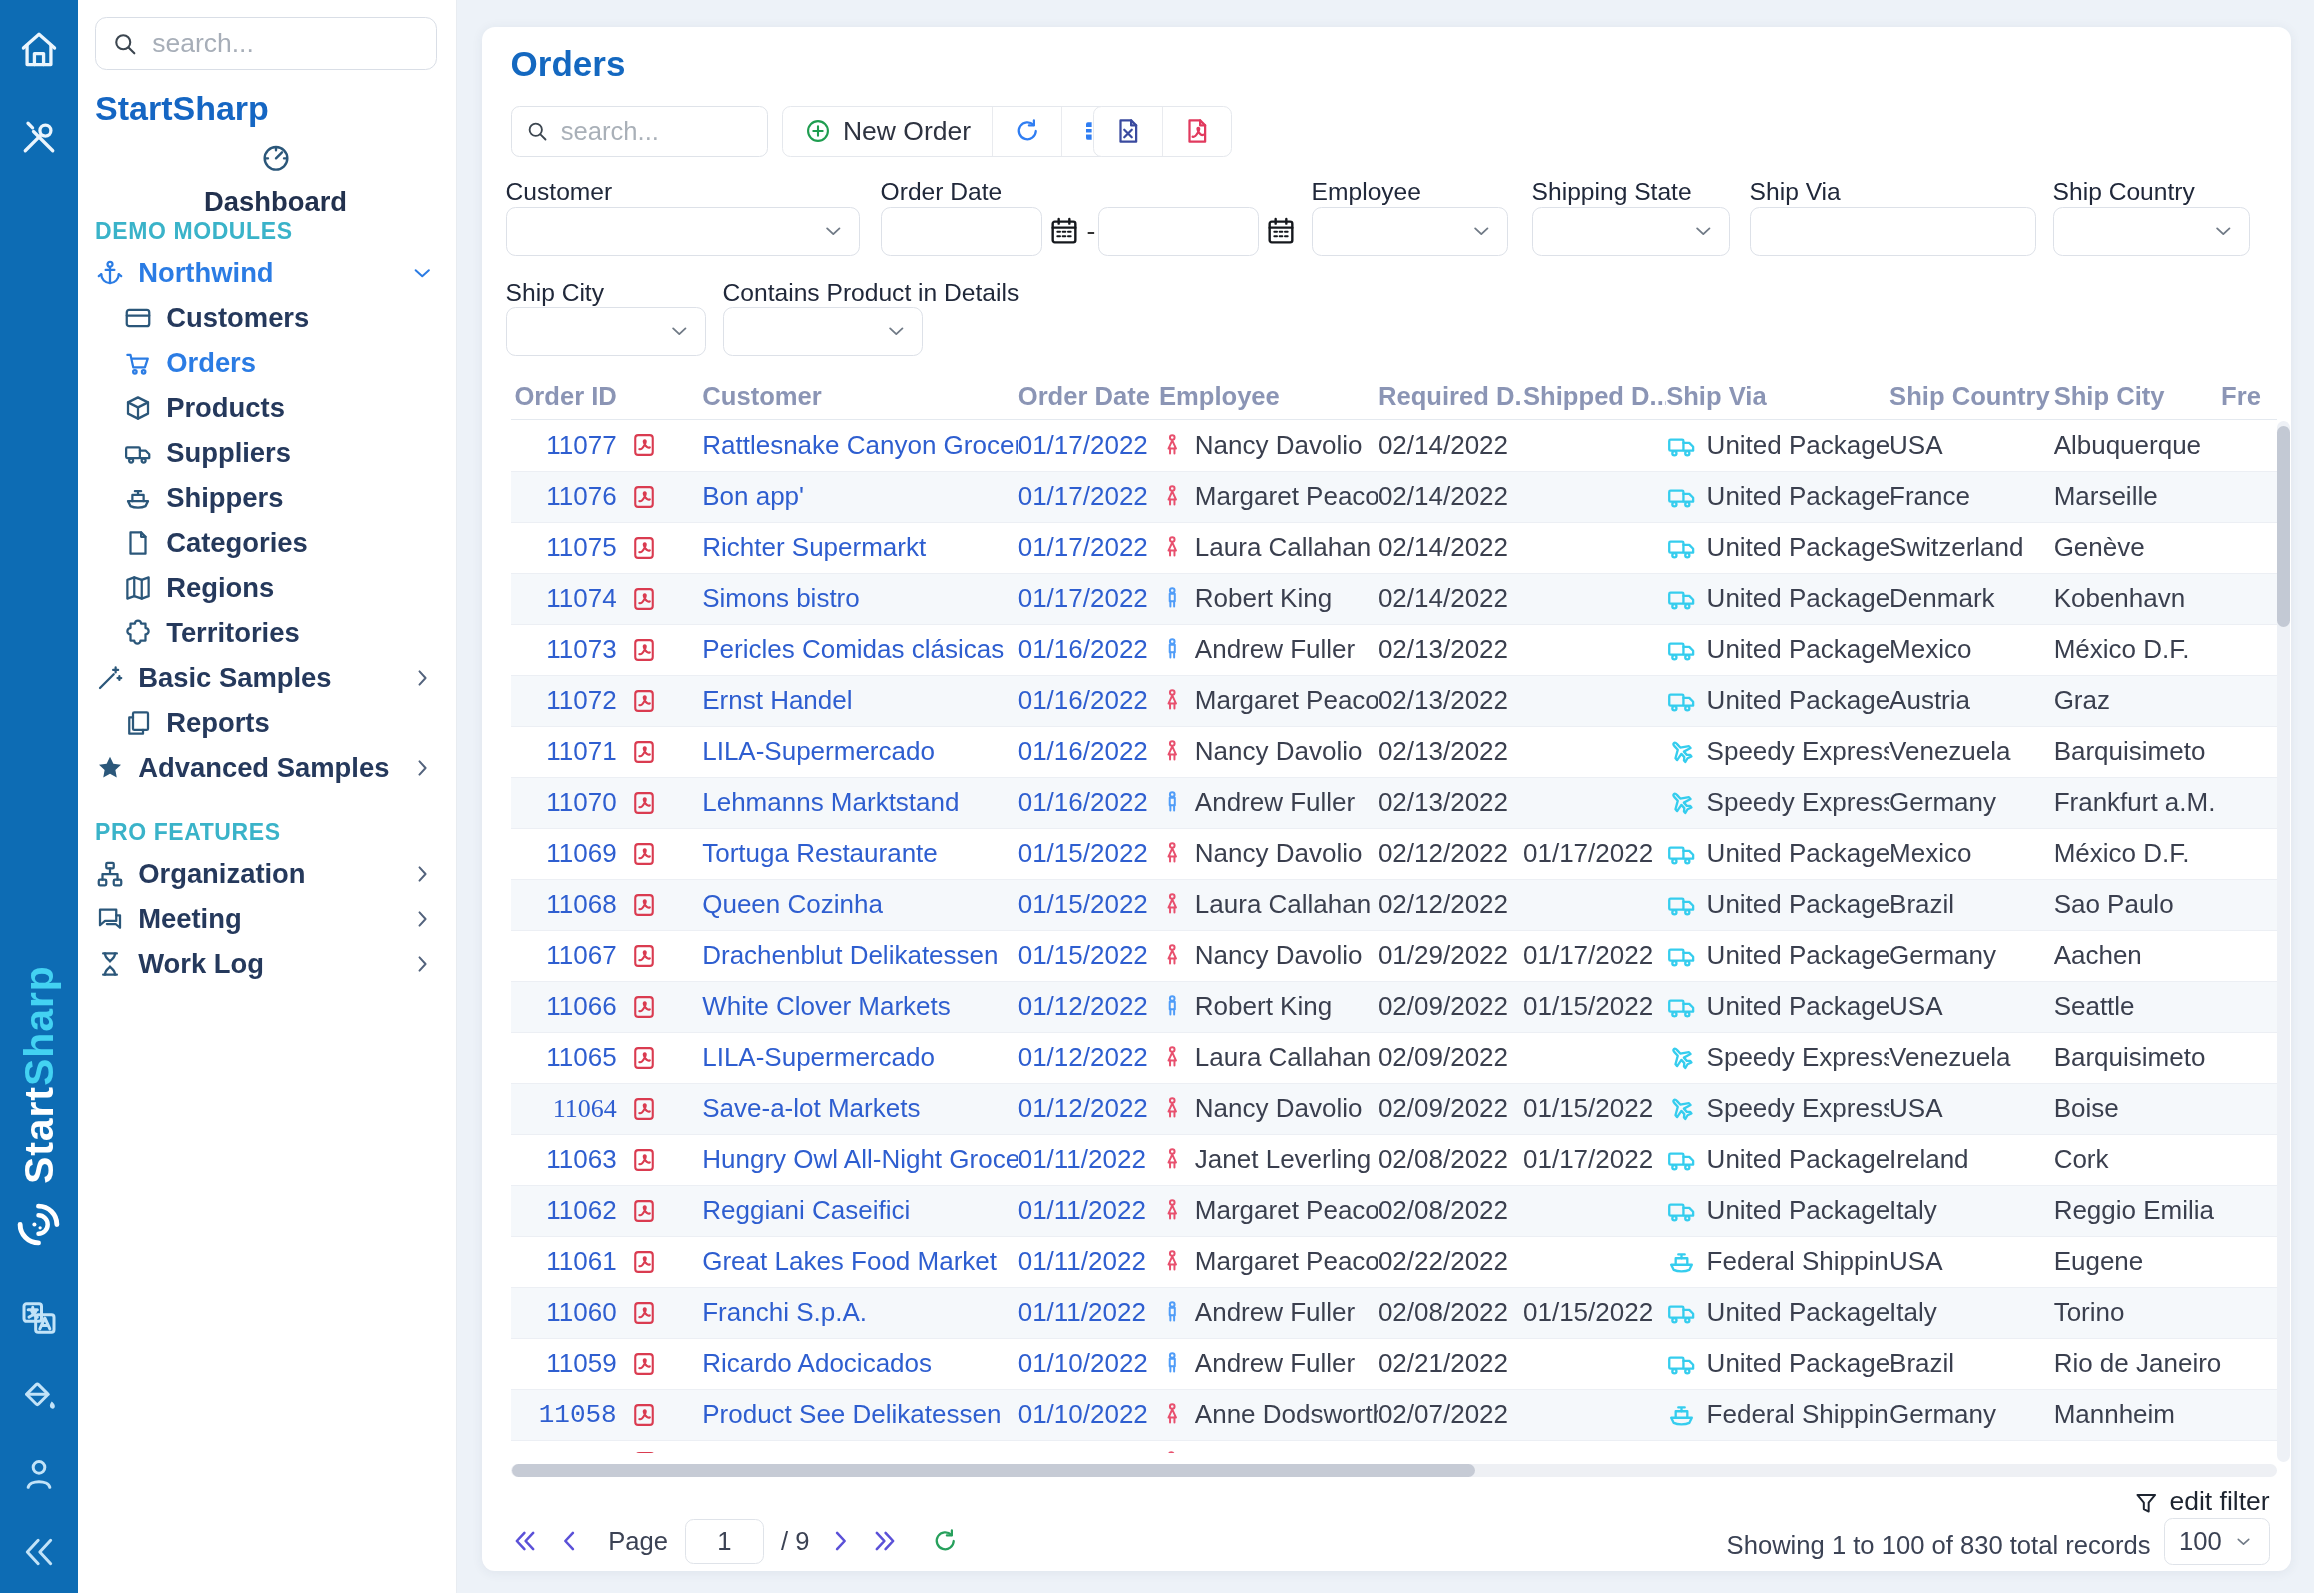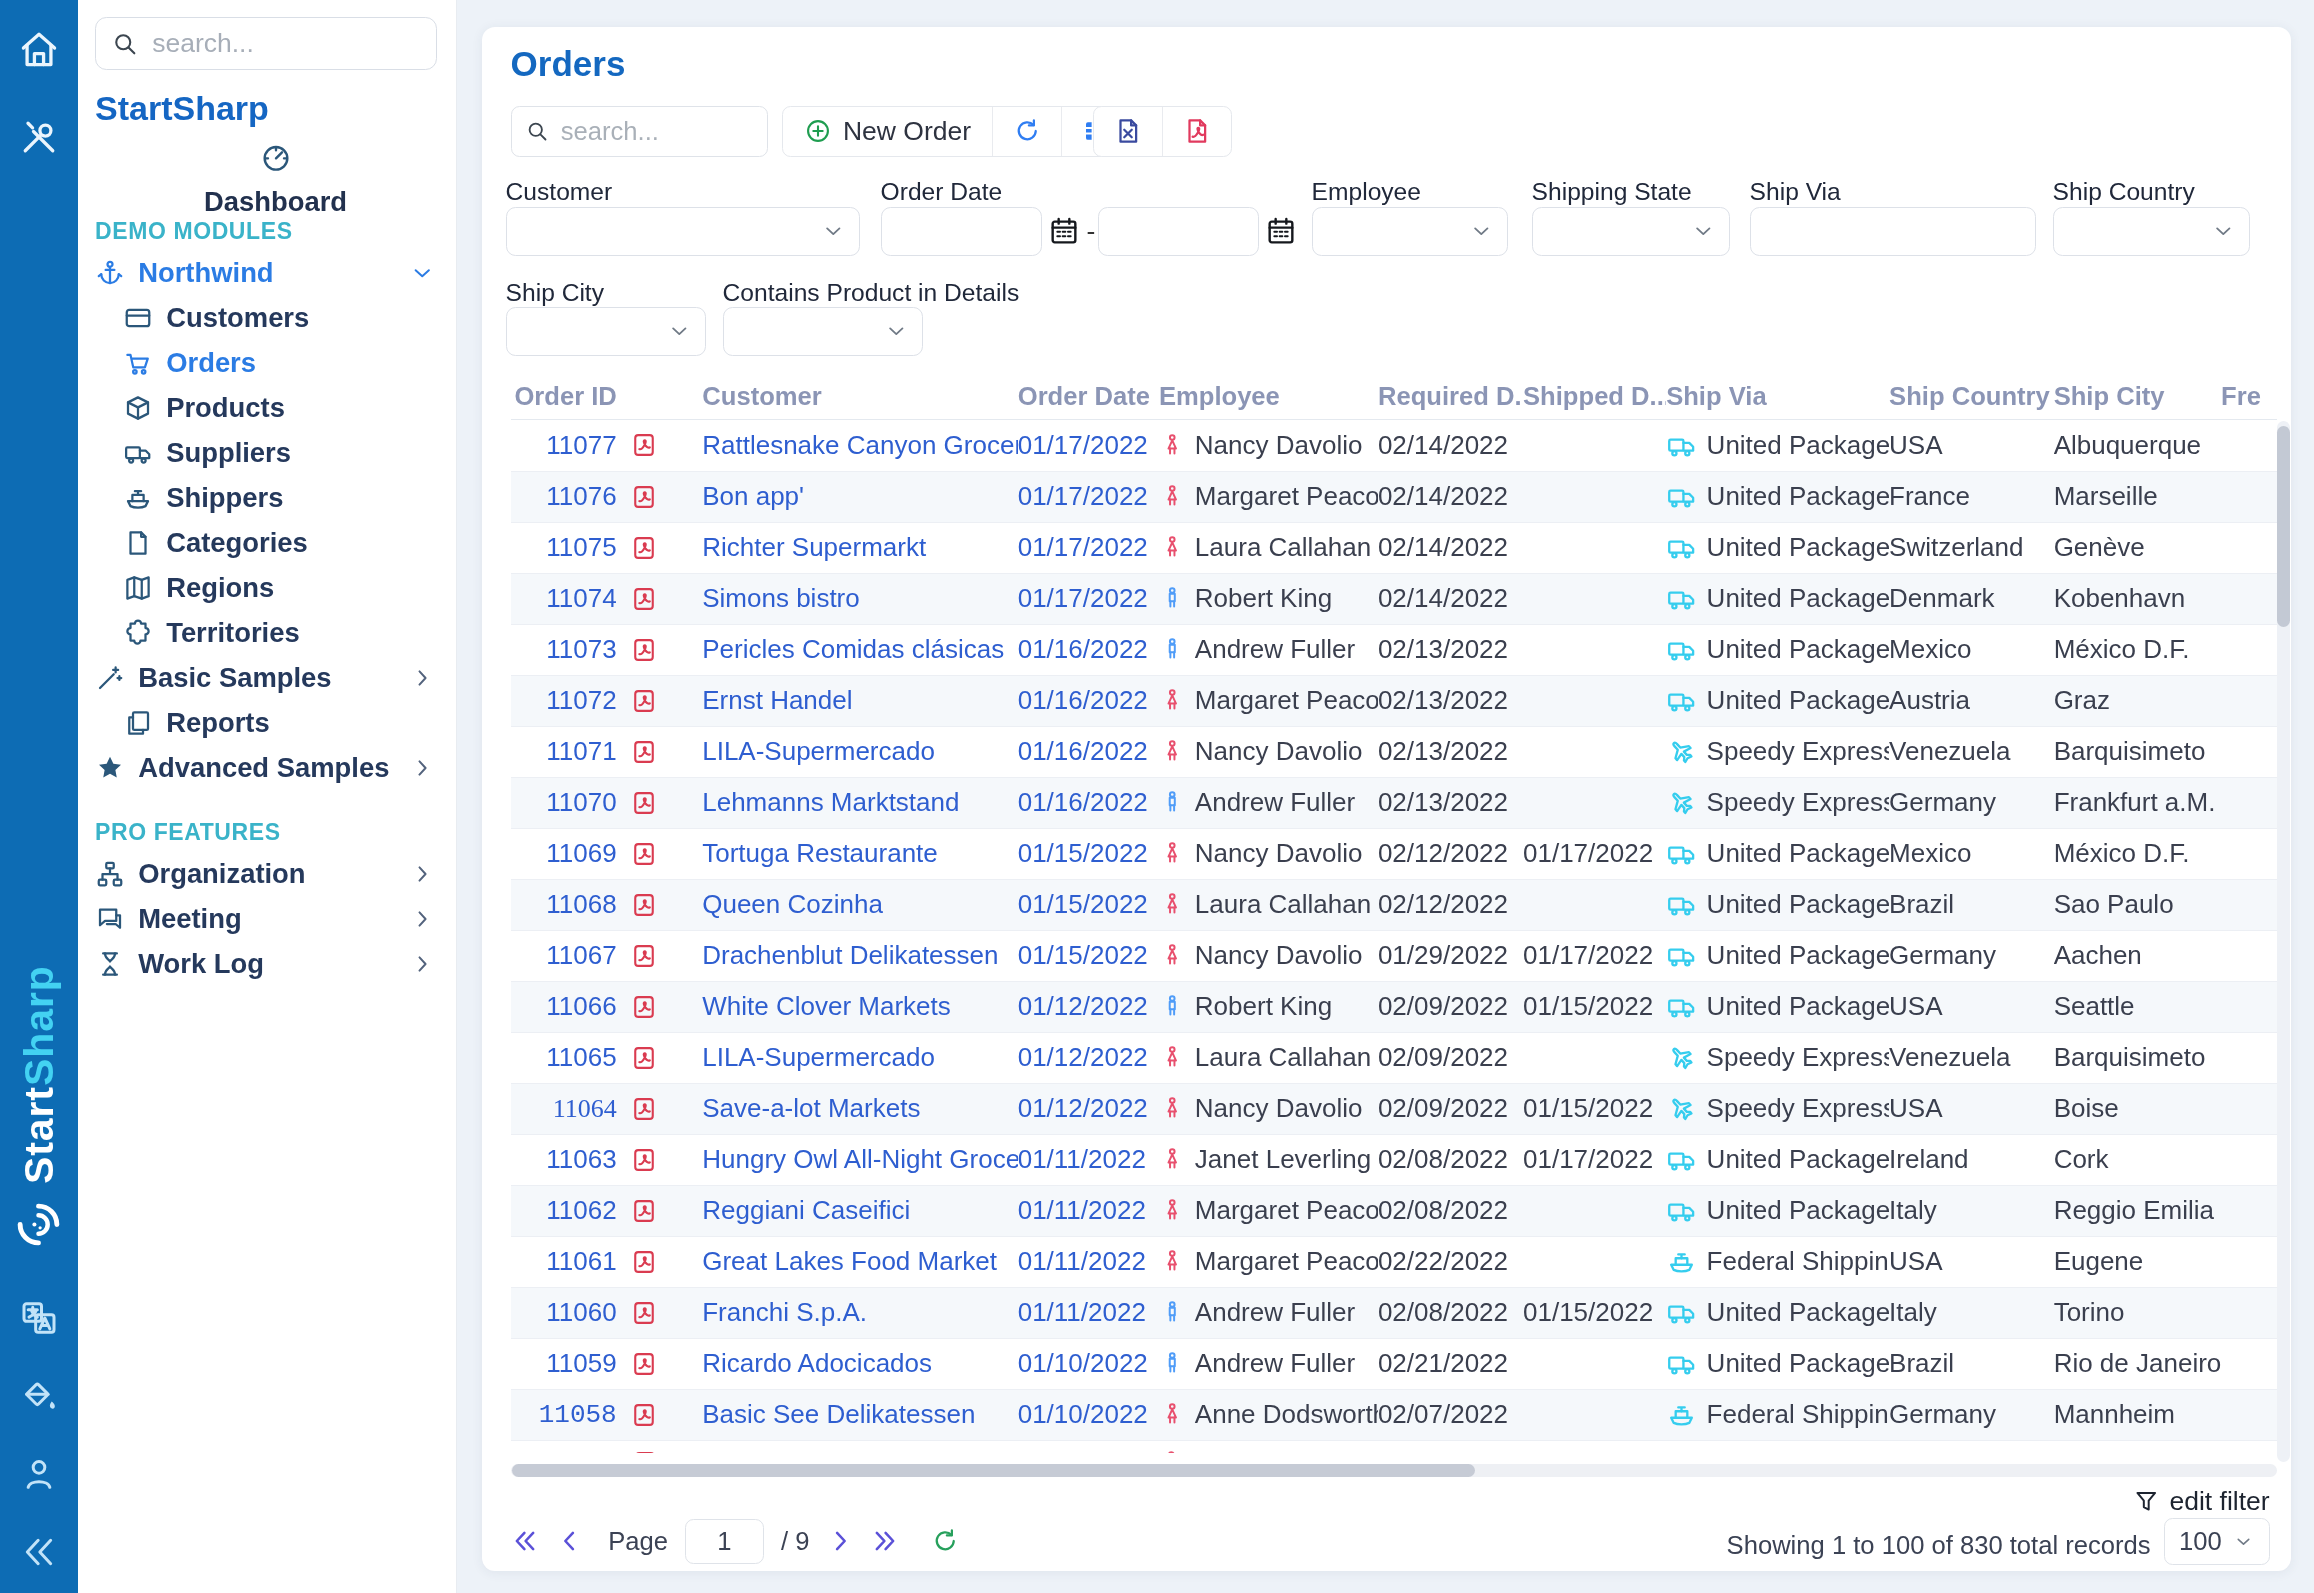--- a/index.html
+++ b/index.html
@@ -97,21 +97,21 @@
   .via-ic{width:31px;height:31px;color:#35cdee;flex:0 0 auto;}
   .partial{height:12.3px;overflow:hidden;border-top:0.9px solid #eceff4;}
   .partial .t-row{border-top:none;height:51px;align-items:flex-start;padding-top:8.5px;}
 
   .hscroll{position:absolute;left:29px;top:1437px;width:1766px;height:13.2px;border-radius:6.6px;background:#eef0f4;}
   .hthumb{position:absolute;left:1.9px;top:0;width:963px;height:13.2px;border-radius:6.6px;background:#c6cbd5;cursor:pointer;}
   .vscroll{position:absolute;left:1795px;top:394px;width:13.2px;height:1041px;border-radius:6.6px;background:#eef1f6;}
   .vthumb{position:absolute;left:0;top:5.7px;width:13.2px;height:201px;border-radius:6.6px;background:#c3c9d4;cursor:pointer;}
 
   
-  .editfilter{position:absolute;top:1459px;right:21px;display:flex;align-items:center;gap:9.5px;font-size:26.5px;color:#1d2430;cursor:pointer;}
+  .editfilter{position:absolute;top:1459px;right:21px;display:flex;align-items:flex-end;gap:9.5px;font-size:26.5px;color:#1d2430;cursor:pointer;}
   .editfilter .sic{width:26.5px;height:26.5px;color:#1d2430;}
   .pager{position:absolute;left:29px;top:1491px;height:47px;display:flex;align-items:center;gap:17px;}
   .pager .pic{width:28px;height:28px;color:#5b51d8;cursor:pointer;}
   .pager .plabel{font-size:25.6px;color:#3b4254;margin-left:7.6px;}
   .page-input{width:79px;height:45px;border:1.9px solid #dfe3e9;border-radius:8.5px;font-size:25.6px;color:#3b4254;display:flex;align-items:center;justify-content:center;box-sizing:border-box;}
   .ptotal{font-size:25.6px;color:#3b4254;}
   .pref{width:30px;height:30px;color:#27a05c;cursor:pointer;margin-left:13.2px;}
   .showing{position:absolute;top:1504px;right:140px;font-size:25.6px;color:#3b4254;white-space:nowrap;}
   .psize{position:absolute;top:1491px;right:21px;width:106px;height:47px;border:1.9px solid #dfe3e9;border-radius:8.5px;display:flex;align-items:center;justify-content:center;gap:11.4px;font-size:25.6px;color:#3b4254;box-sizing:border-box;cursor:pointer;}
   .psize .chev{width:21px;height:21px;color:#707a86;}
@@ -1560,21 +1560,21 @@
             </div>
             <div class="tc" style="width: 57px; justify-content: center;">
               <span class="pdf-mini ric">
                 <svg viewBox="0 0 24 24" class="ic" style="width: 100%; height: 100%;">
                   <rect x="4.5" y="3.5" width="15" height="17" rx="2.5"></rect>
                   <path d="M8 15.5c2.5 1.2 7.5-7.5 4.6-7.5-2.6 0 1.6 7.8 4.4 6"></path>
                 </svg>
               </span>
             </div>
             <div class="tc" style="width: 354px; padding-left: 30px;">
-              <span class="lnk">Basic See Delikatessen</span>
+              <span class="lnk">Product See Delikatessen</span>
             </div>
             <div class="tc" style="width: 145px;">
               <span class="lnk">01/10/2022</span>
             </div>
             <div class="tc" style="width: 225px;">
               <span class="emp-ic emp-f ric">
                 <svg viewBox="0 0 24 24" class="ic" style="width: 100%; height: 100%;">
                   <circle cx="12" cy="5" r="2.1"></circle>
                   <path d="M12 7.6 8.6 15h6.8Z"></path>
                   <path d="M10 15v4.5M14 15v4.5"></path>

